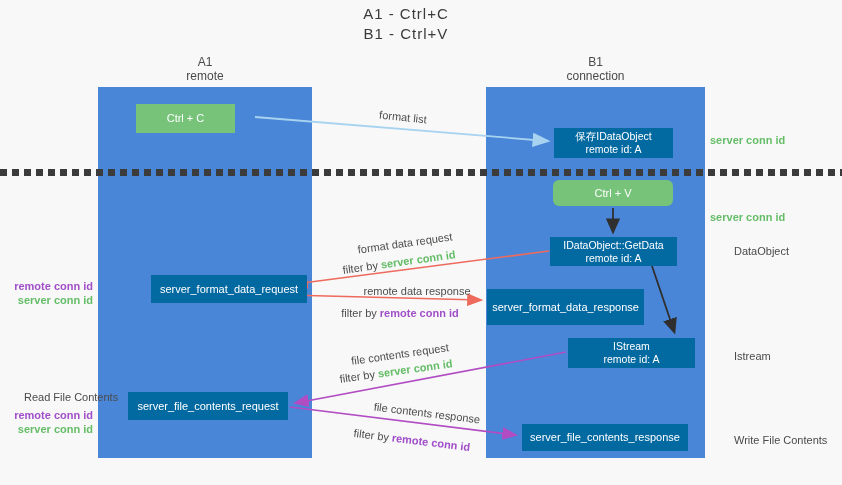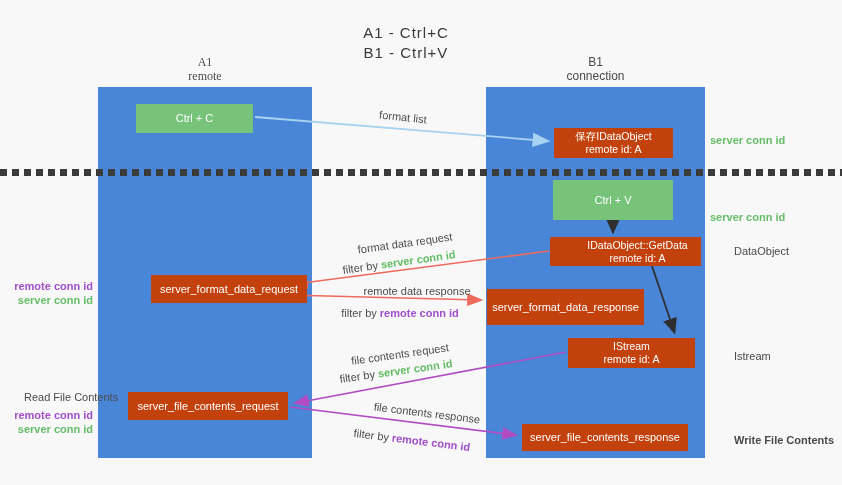--- a/index.html
+++ b/index.html
@@ -2,38 +2,38 @@
 <html><head>
 <meta charset="utf-8">
 <style>
   html,body{margin:0;padding:0;}
   body{
     width:842px;height:485px;background:#f8f8f8;overflow:hidden;
     font-family:"Liberation Sans","DejaVu Sans",sans-serif;color:#3c3c3c;
   }
   .stage{position:relative;width:842px;height:485px;}
   .title{
-    position:absolute;left:406px;top:23px;transform:translateX(-50%);
+    position:absolute;left:406px;top:4px;transform:translateX(-50%);
     font-size:15px;line-height:20px;color:#3a3a3a;text-align:center;letter-spacing:1px;
   }
   .lane-header{
     position:absolute;top:55px;text-align:center;font-size:12px;line-height:14px;color:#4a4a4a;
   }
   .lane{position:absolute;background:#4a86d8;z-index:1;}
   .dotted{
     position:absolute;left:0;top:169px;width:842px;height:7px;z-index:2;
     background:repeating-linear-gradient(90deg,#3b3b3b 0 7px,transparent 7px 12px);
   }
   svg.edges{position:absolute;left:0;top:0;z-index:3;}
   .node{
     position:absolute;z-index:4;display:flex;flex-direction:column;align-items:center;justify-content:center;
     color:#ffffff;font-size:11px;line-height:13px;text-align:center;white-space:nowrap;
   }
   .node-green{background:#77c37a;}
-  .node-orange{background:#c2410c;}
+  .node-orange{background:#0369a1;}
   .node .sub{font-size:10.5px;}
   .edge-label{
     position:absolute;z-index:5;font-size:11px;color:#4d4d4d;white-space:nowrap;
   }
   .side-label{
     position:absolute;z-index:5;font-size:11px;white-space:nowrap;transform:translateY(-50%);
   }
   .side-left{left:0;width:93px;text-align:right;}
   .side-right{left:710px;text-align:left;}
   .lbl-green{color:#65bd68;font-weight:bold;}
@@ -43,21 +43,21 @@
 </head>
 <body>
 
 <div class="stage">
 
   <div class="title">
     <div>A1 - Ctrl+C</div>
     <div>B1 - Ctrl+V</div>
   </div>
 
-  <div class="lane-header" style="left:98px;width:214px;font-family:Liberation Serif, serif;">
+  <div class="lane-header" style="left:98px;width:214px;">
     <div>A1</div>
     <div>remote</div>
   </div>
   <div class="lane-header" style="left:486px;width:219px;">
     <div>B1</div>
     <div>connection</div>
   </div>
 
   <div class="lane" style="left:98px;top:87px;width:214px;height:371px;"></div>
   <div class="lane" style="left:486px;top:87px;width:219px;height:371px;"></div>
@@ -81,34 +81,34 @@
     </defs>
     <line x1="255" y1="117" x2="547" y2="141" stroke="#a7d3f0" stroke-width="1.8" marker-end="url(#mBlue)"></line>
     <line x1="613" y1="208" x2="613" y2="231" stroke="#2f2f2f" stroke-width="1.8" marker-end="url(#mBlk)"></line>
     <line x1="549" y1="251" x2="295" y2="284" stroke="#ed6a5c" stroke-width="1.6" marker-end="url(#mRed)"></line>
     <line x1="288" y1="295" x2="480" y2="300" stroke="#ed6a5c" stroke-width="1.6" marker-end="url(#mRed)"></line>
     <line x1="652" y1="266" x2="674" y2="331" stroke="#2f2f2f" stroke-width="1.8" marker-end="url(#mBlk)"></line>
     <line x1="566" y1="352" x2="296" y2="403" stroke="#b14cc3" stroke-width="1.6" marker-end="url(#mMag)"></line>
     <line x1="290" y1="407" x2="515" y2="435" stroke="#b14cc3" stroke-width="1.6" marker-end="url(#mMag)"></line>
   </svg>
 
-  <div class="node node-green" style="left:136px;top:104px;width:117px;height:29px;">
+  <div class="node node-green" style="left:136px;top:104px;width:99px;height:29px;">
     <div>Ctrl + C</div>
   </div>
 
   <div class="node node-orange" style="left:554px;top:128px;width:119px;height:30px;">
     <div class="sub">保存IDataObject</div>
     <div class="sub">remote id: A</div>
   </div>
 
-  <div class="node node-green" style="left:553px;top:180px;width:120px;height:40px;">
+  <div class="node node-green" style="left:553px;top:180px;width:120px;height:26px;border-radius:6px;">
     <div>Ctrl + V</div>
   </div>
 
-  <div class="node node-orange" style="left:550px;top:237px;width:127px;height:29px;padding-left:24px;">
+  <div class="node node-orange" style="left:550px;top:237px;width:127px;height:29px;">
     <div class="sub">IDataObject::GetData</div>
     <div class="sub">remote id: A</div>
   </div>
 
   <div class="node node-orange" style="left:131px;top:275px;width:156px;height:28px;margin-left:20px;">
     <div>server_format_data_request</div>
   </div>
 
   <div class="node node-orange" style="left:487px;top:289px;width:157px;height:36px;">
     <div>server_format_data_response</div>
@@ -150,21 +150,21 @@
   <div class="edge-label" style="left:427px;top:413px;transform:translate(-50%,-50%) rotate(7deg);">file contents response</div>
   <div class="edge-label" style="left:412px;top:440px;transform:translate(-50%,-50%) rotate(7deg);">
     <span>filter by</span>
     <span class="lbl-purple">remote conn id</span>
   </div>
 
   <div class="side-label side-right lbl-green" style="top:140px;">server conn id</div>
   <div class="side-label side-right lbl-green" style="top:217px;">server conn id</div>
   <div class="side-label side-right lbl-gray" style="top:251px;">DataObject</div>
   <div class="side-label side-right lbl-gray" style="top:356px;">Istream</div>
-  <div class="side-label side-right lbl-gray" style="top:440px;font-weight:bold;">Write File Contents</div>
+  <div class="side-label side-right lbl-gray" style="top:440px;">Write File Contents</div>
 
   <div class="side-label side-left lbl-purple" style="top:286px;">remote conn id</div>
   <div class="side-label side-left lbl-green" style="top:300px;">server conn id</div>
   <div class="side-label side-left lbl-gray" style="top:397px;">Read File Contents</div>
   <div class="side-label side-left lbl-purple" style="top:415px;">remote conn id</div>
   <div class="side-label side-left lbl-green" style="top:429px;">server conn id</div>
 
 </div>
 
 </body></html>

